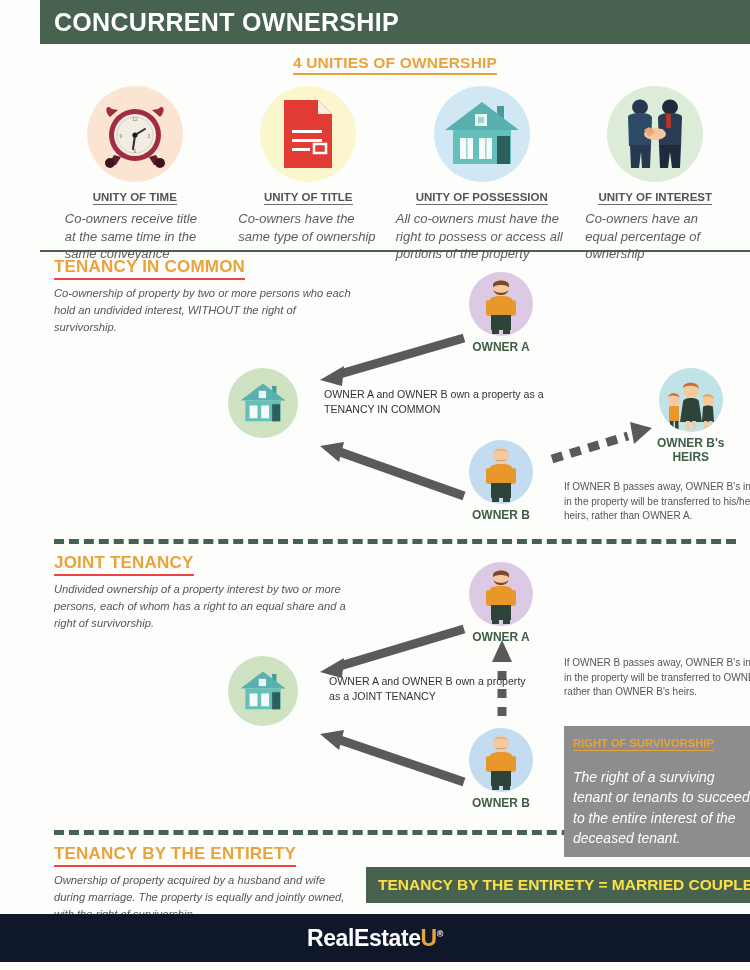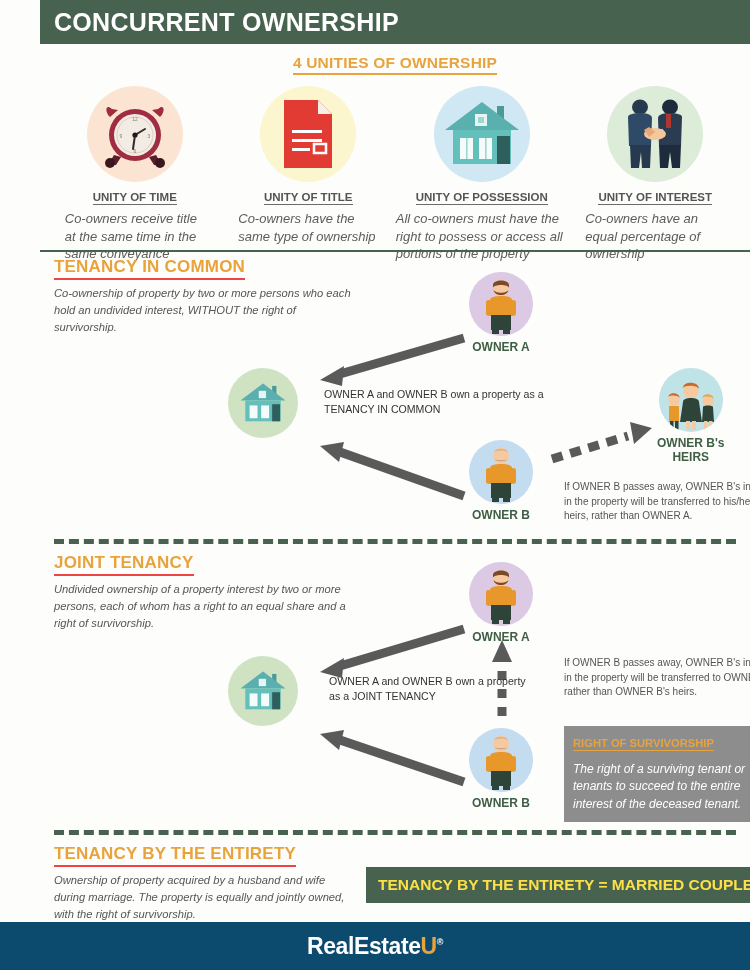--- a/index.html
+++ b/index.html
@@ -80,32 +80,32 @@
   }
 
   
   .ros-box {
     position: absolute; background: #8d8d8d; padding: 7px 9px 9px 9px; width: 196px;
   }
   .ros-title {
     color: #e8a33d; font-size: 11.2px; font-weight: bold;
     border-bottom: 1.5px solid #e8a33d; padding-bottom: 1px; display: inline-block;
   }
-  .ros-text { color: #ffffff; font-size: 12px; font-style: italic; line-height: 1.45; margin-top: 10px; }
+  .ros-text { color: #ffffff; font-size: 14px; font-style: italic; line-height: 1.45; margin-top: 16px; }
 
   
   .green-banner {
     position: absolute; background: #47634f; color: #fde047;
     font-size: 15.5px; font-weight: bold; padding: 9px 12px; white-space: nowrap;
   }
 
   
   .footer {
-    position: absolute; bottom: 0; left: 0; width: 750px; height: 48px;
-    background: #0c4a6e; display: flex; align-items: center; justify-content: center;
+    position: absolute; bottom: 8px; left: 0; width: 750px; height: 48px;
+    background: #0f172a; display: flex; align-items: center; justify-content: center;
   }
   .logo { font-size: 23px; font-weight: bold; color: #ffffff; letter-spacing: -0.4px; position: relative; }
   .logo .u { color: #e8a33d; }
   .logo .reg { font-size: 9px; vertical-align: super; color: #ffffff; }
   svg { display: block; }
 </style>
 </head>
 <body>
 
 <div class="page">

